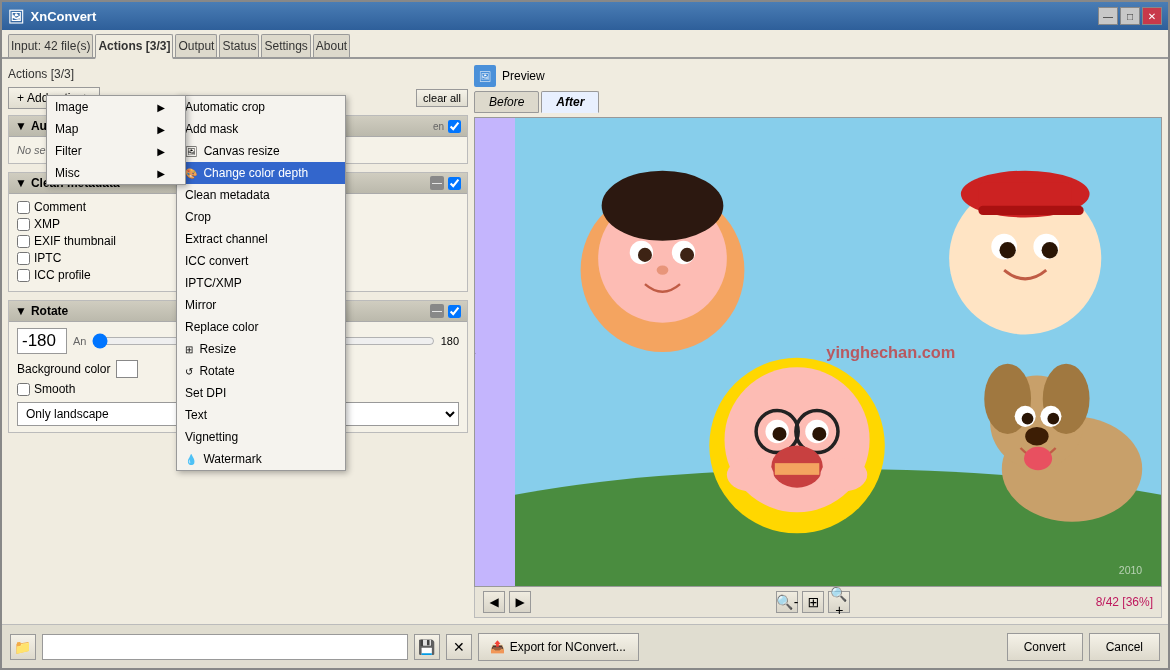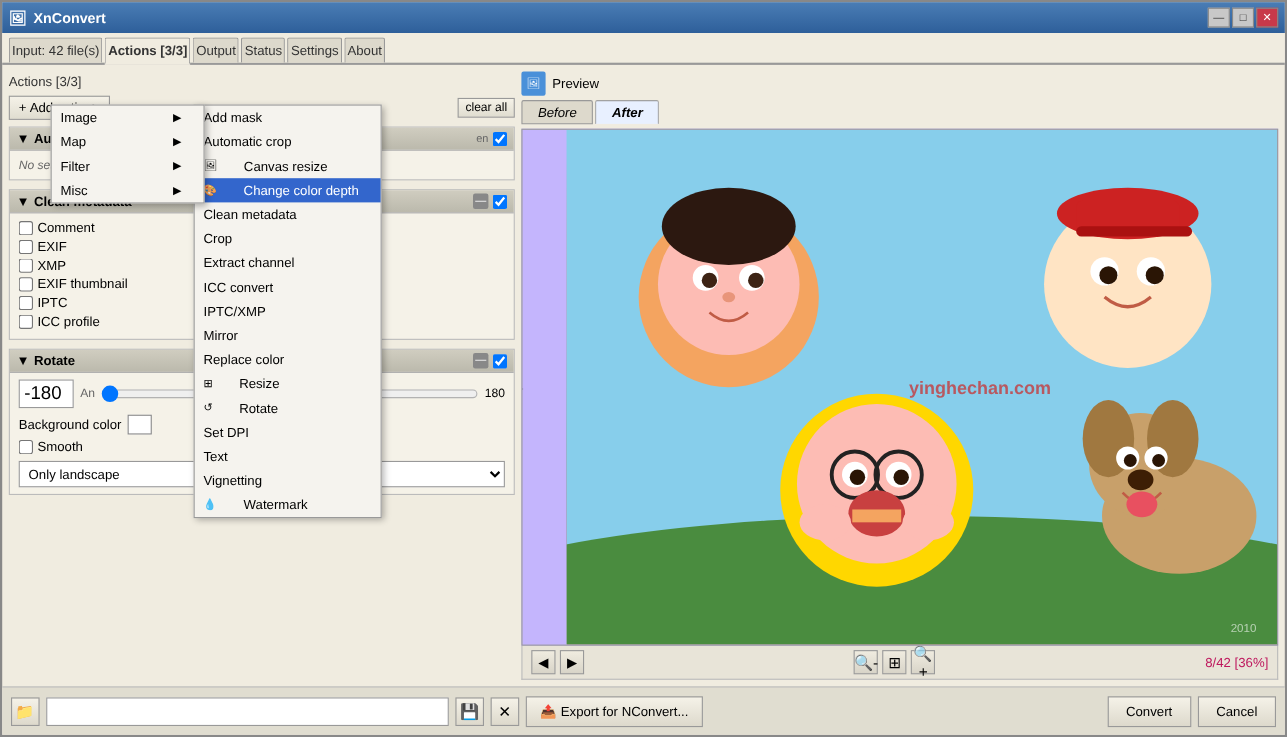--- a/index.html
+++ b/index.html
@@ -396,21 +396,21 @@
       border: 1px solid #999;
       box-shadow: 2px 2px 6px rgba(0,0,0,0.3);
       z-index: 100;
       min-width: 140px;
     }
     .menu-item {
       padding: 4px 20px 4px 8px;
       cursor: pointer;
       display: flex;
       align-items: center;
-      gap: 24px;
+      gap: 6px;
       font-size: 12px;
       white-space: nowrap;
     }
     .menu-item:hover, .menu-item.highlighted {
       background: #3366cc;
       color: white;
     }
     .menu-item .arrow {
       margin-left: auto;
       font-size: 10px;
@@ -505,24 +505,20 @@
         <div class="section-header">
           <span>▼</span>
           <span class="label">Clean metadata</span>
           <span style="margin-left:auto" class="dash-icon">—</span>
           <input type="checkbox" checked="" class="enabled-check" style="">
         </div>
         <div class="section-body">
           <div class="checkbox-row">
             <input type="checkbox" style="">
             <label>Comment</label>
-          </div>
-          <div class="checkbox-row">
-            <input type="checkbox" style="">
-            <label>EXIF</label>
           </div>
           <div class="checkbox-row">
             <input type="checkbox" style="">
             <label>XMP</label>
           </div>
           <div class="checkbox-row">
             <input type="checkbox" style="">
             <label>EXIF thumbnail</label>
           </div>
           <div class="checkbox-row">
@@ -699,24 +695,24 @@
         <span class="arrow">▶</span>
       </div>
       <div class="menu-item">
         <span>Misc</span>
         <span class="arrow">▶</span>
       </div>
     </div>
 
     <div class="image-submenu" style="left: 130px; top: 0px;">
       <div class="menu-item">
+        <span>Automatic crop</span>
+      </div>
+      <div class="menu-item">
         <span>Add mask</span>
-      </div>
-      <div class="menu-item">
-        <span>Automatic crop</span>
       </div>
       <div class="menu-item">
         <span style="font-size:10px;">🖼</span>
         <span>Canvas resize</span>
       </div>
       <div class="menu-item highlighted">
         <span style="font-size:10px;">🎨</span>
         <span>Change color depth</span>
       </div>
       <div class="menu-item">

